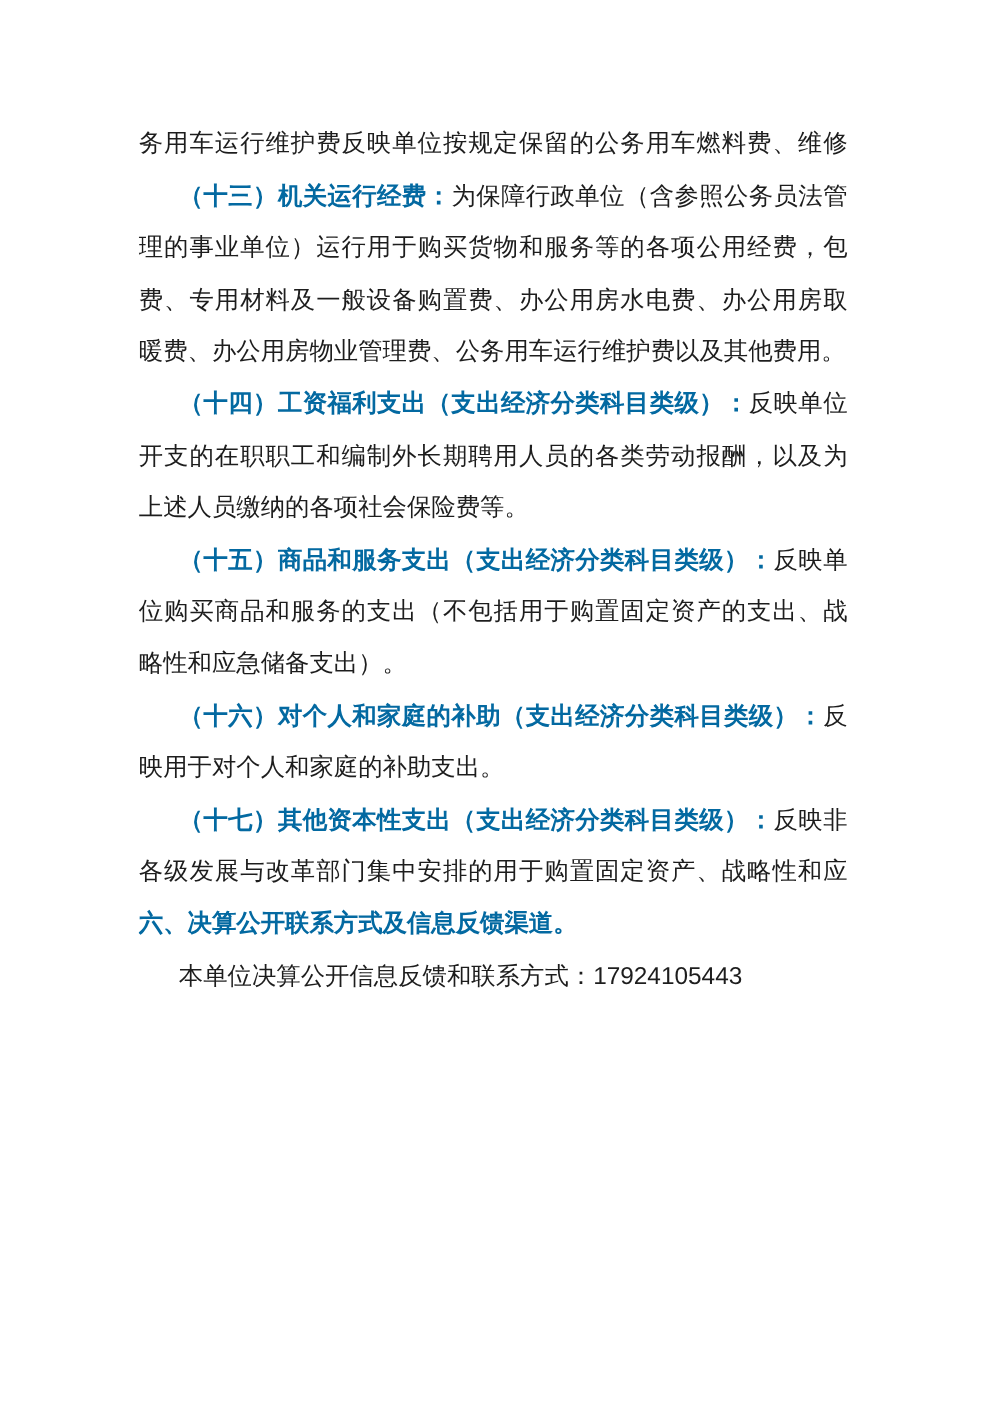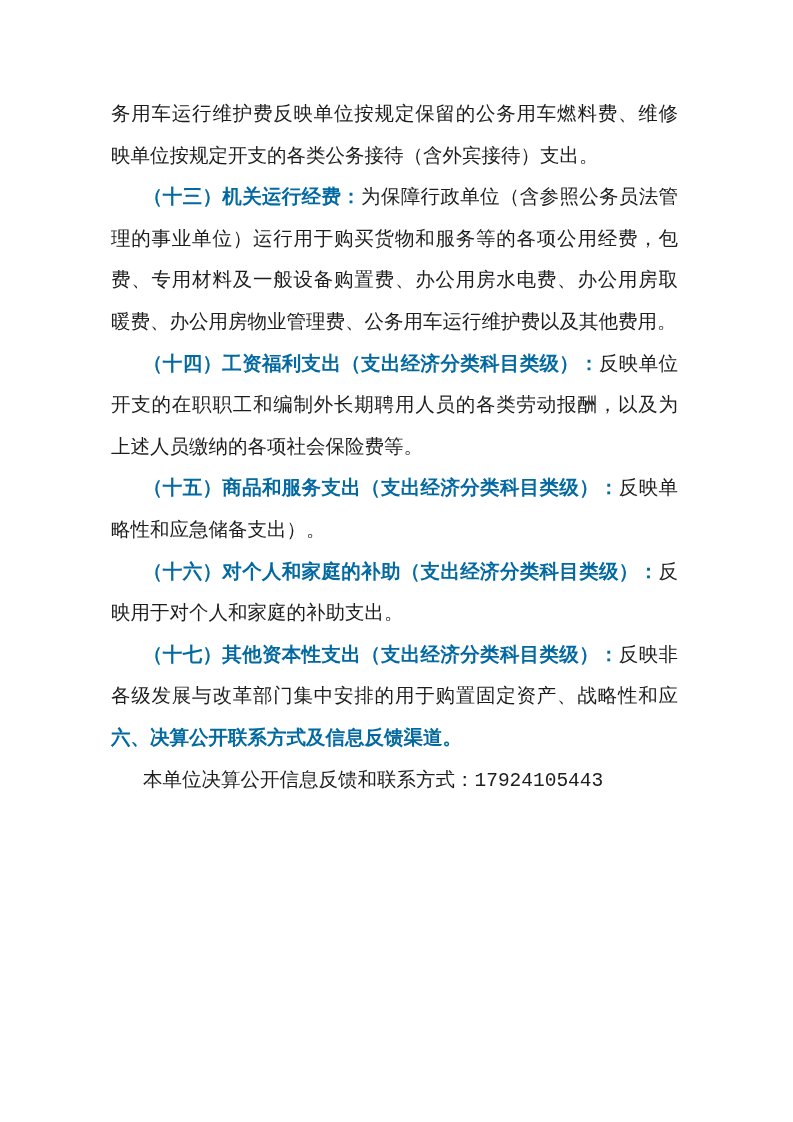--- a/index.html
+++ b/index.html
@@ -6,21 +6,21 @@
     margin: 0;
     padding: 0;
     background: #ffffff;
   }
   .page {
     position: relative;
     width: 793px;
     height: 1002px;
     background: #ffffff;
     overflow: hidden;
-    font-family: Liberation Mono, monospace;
+    font-family: Liberation Sans, sans-serif;
     color: #1d1d1d;
   }
   .content {
     position: absolute;
     left: 111px;
     top: 95px;
     width: 567px;
   }
   .paragraph {
     margin: 0;
@@ -45,35 +45,35 @@
     color: #0369a1;
   }
 </style>
 </head>
 <body>
 
 <div class="page">
   <div class="content">
       <div class="paragraph">
         <div class="line"><span>务用车运行维护费反映单位按规定保留的公务用车燃料费、维修</span></div>
-        <div class="line last"><span>映单位按规定开支的各类公务接待（含外宾接待）支出。</span></div>
       </div>
       <div class="paragraph">
         <div class="line indent"><span class="bold">（十三）机关运行经费：</span><span>为保障行政单位（含参照公务员法管</span></div>
         <div class="line"><span>理的事业单位）运行用于购买货物和服务等的各项公用经费，包</span></div>
         <div class="line"><span>费、专用材料及一般设备购置费、办公用房水电费、办公用房取</span></div>
         <div class="line last"><span>暖费、办公用房物业管理费、公务用车运行维护费以及其他费用。</span></div>
       </div>
       <div class="paragraph">
         <div class="line indent"><span class="bold">（十四）工资福利支出（支出经济分类科目类级）：</span><span>反映单位</span></div>
         <div class="line"><span>开支的在职职工和编制外长期聘用人员的各类劳动报酬，以及为</span></div>
         <div class="line last"><span>上述人员缴纳的各项社会保险费等。</span></div>
       </div>
       <div class="paragraph">
         <div class="line indent"><span class="bold">（十五）商品和服务支出（支出经济分类科目类级）：</span><span>反映单</span></div>
+        <div class="line"><span>位购买商品和服务的支出（不包括用于购置固定资产的支出、战</span></div>
         <div class="line last"><span>略性和应急储备支出）。</span></div>
       </div>
       <div class="paragraph">
         <div class="line indent"><span class="bold">（十六）对个人和家庭的补助（支出经济分类科目类级）：</span><span>反</span></div>
         <div class="line last"><span>映用于对个人和家庭的补助支出。</span></div>
       </div>
       <div class="paragraph">
         <div class="line indent"><span class="bold">（十七）其他资本性支出（支出经济分类科目类级）：</span><span>反映非</span></div>
         <div class="line"><span>各级发展与改革部门集中安排的用于购置固定资产、战略性和应</span></div>
       </div>

